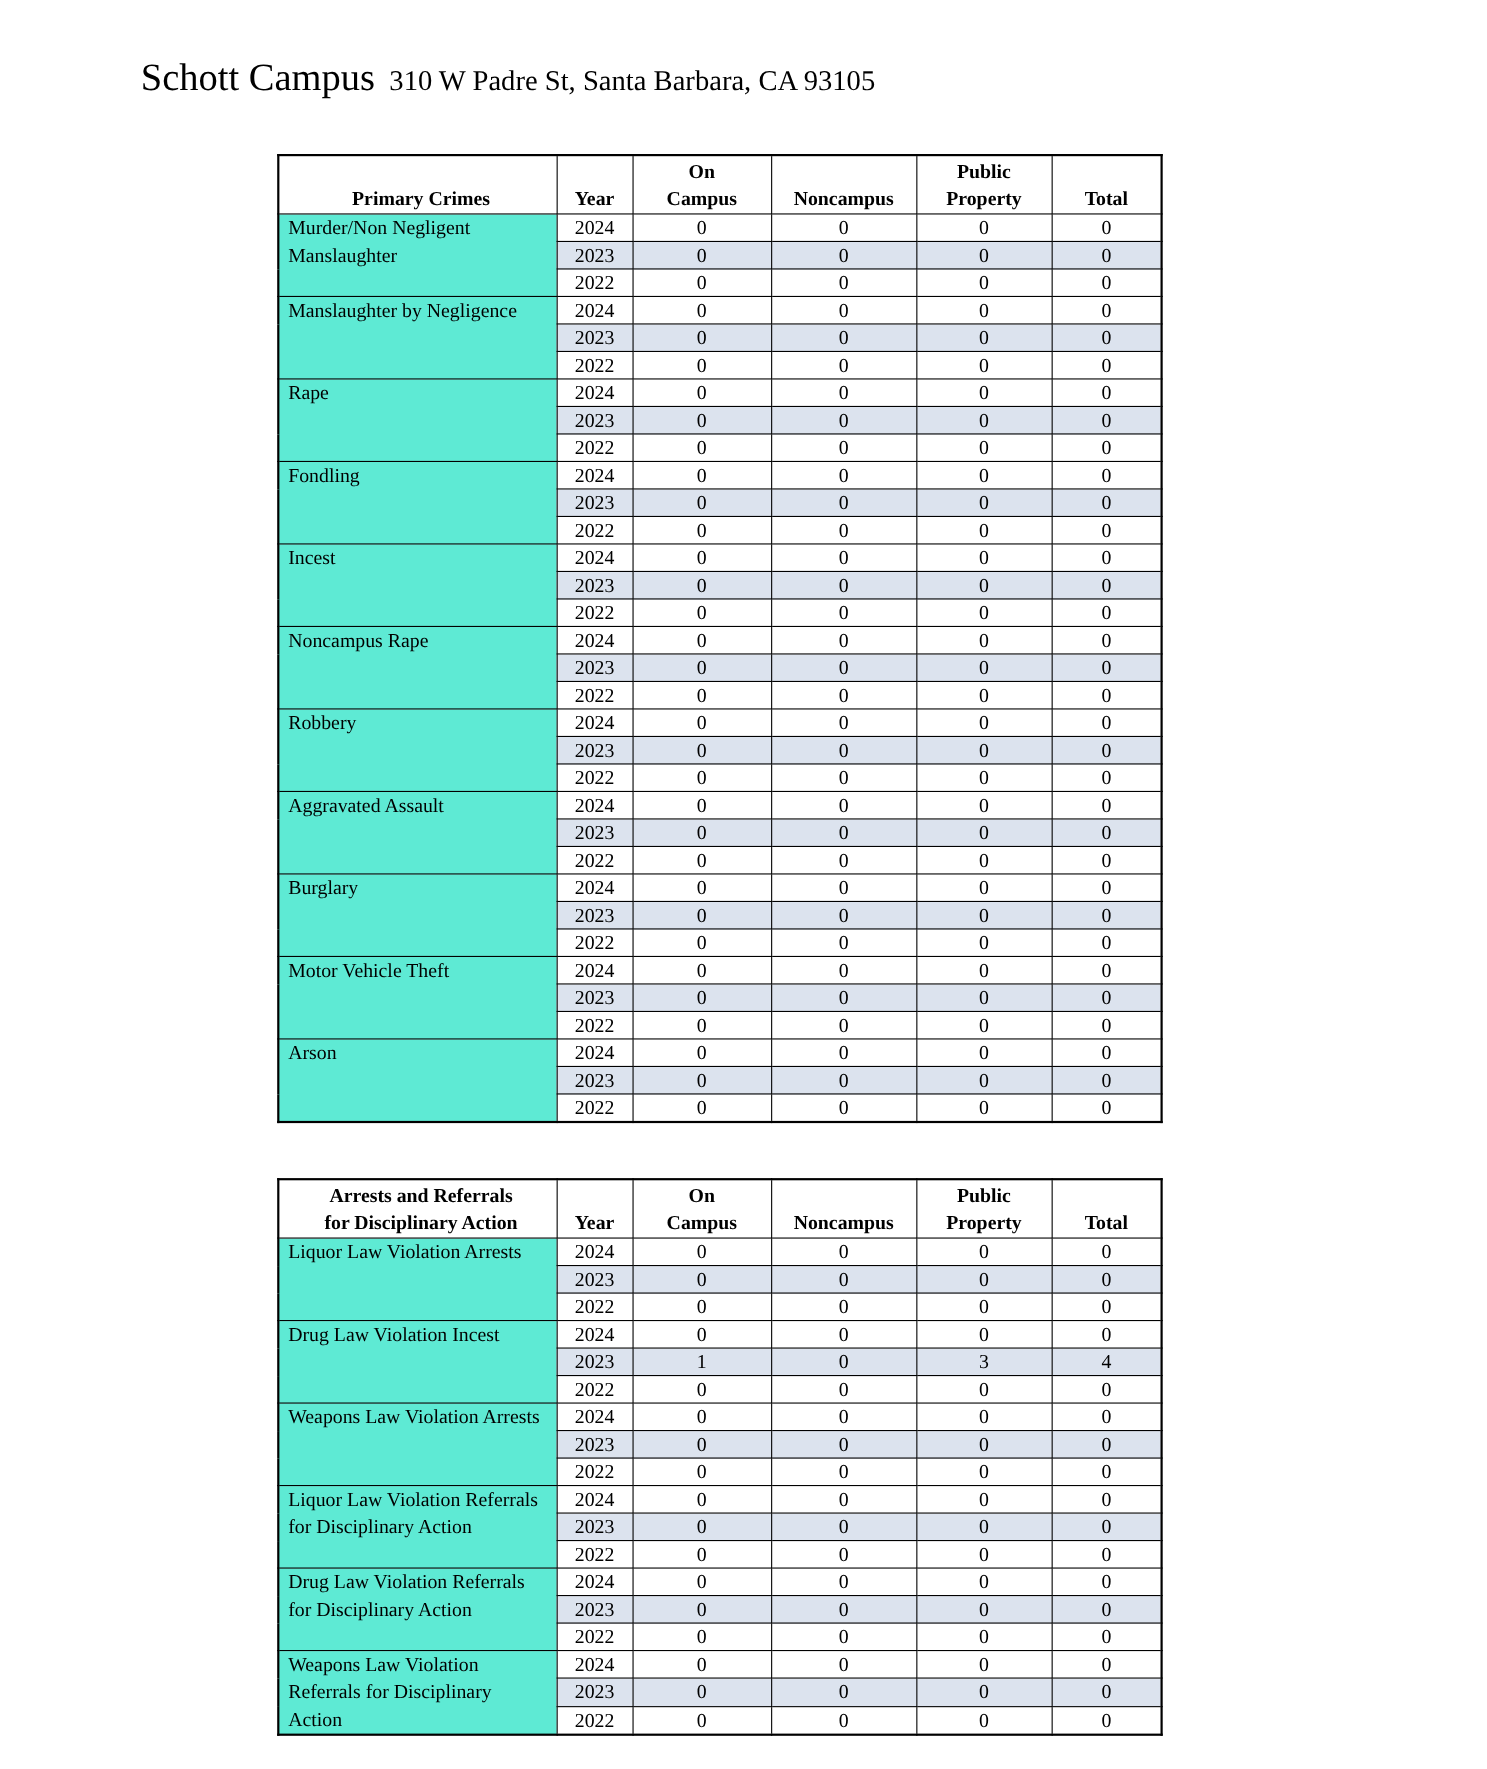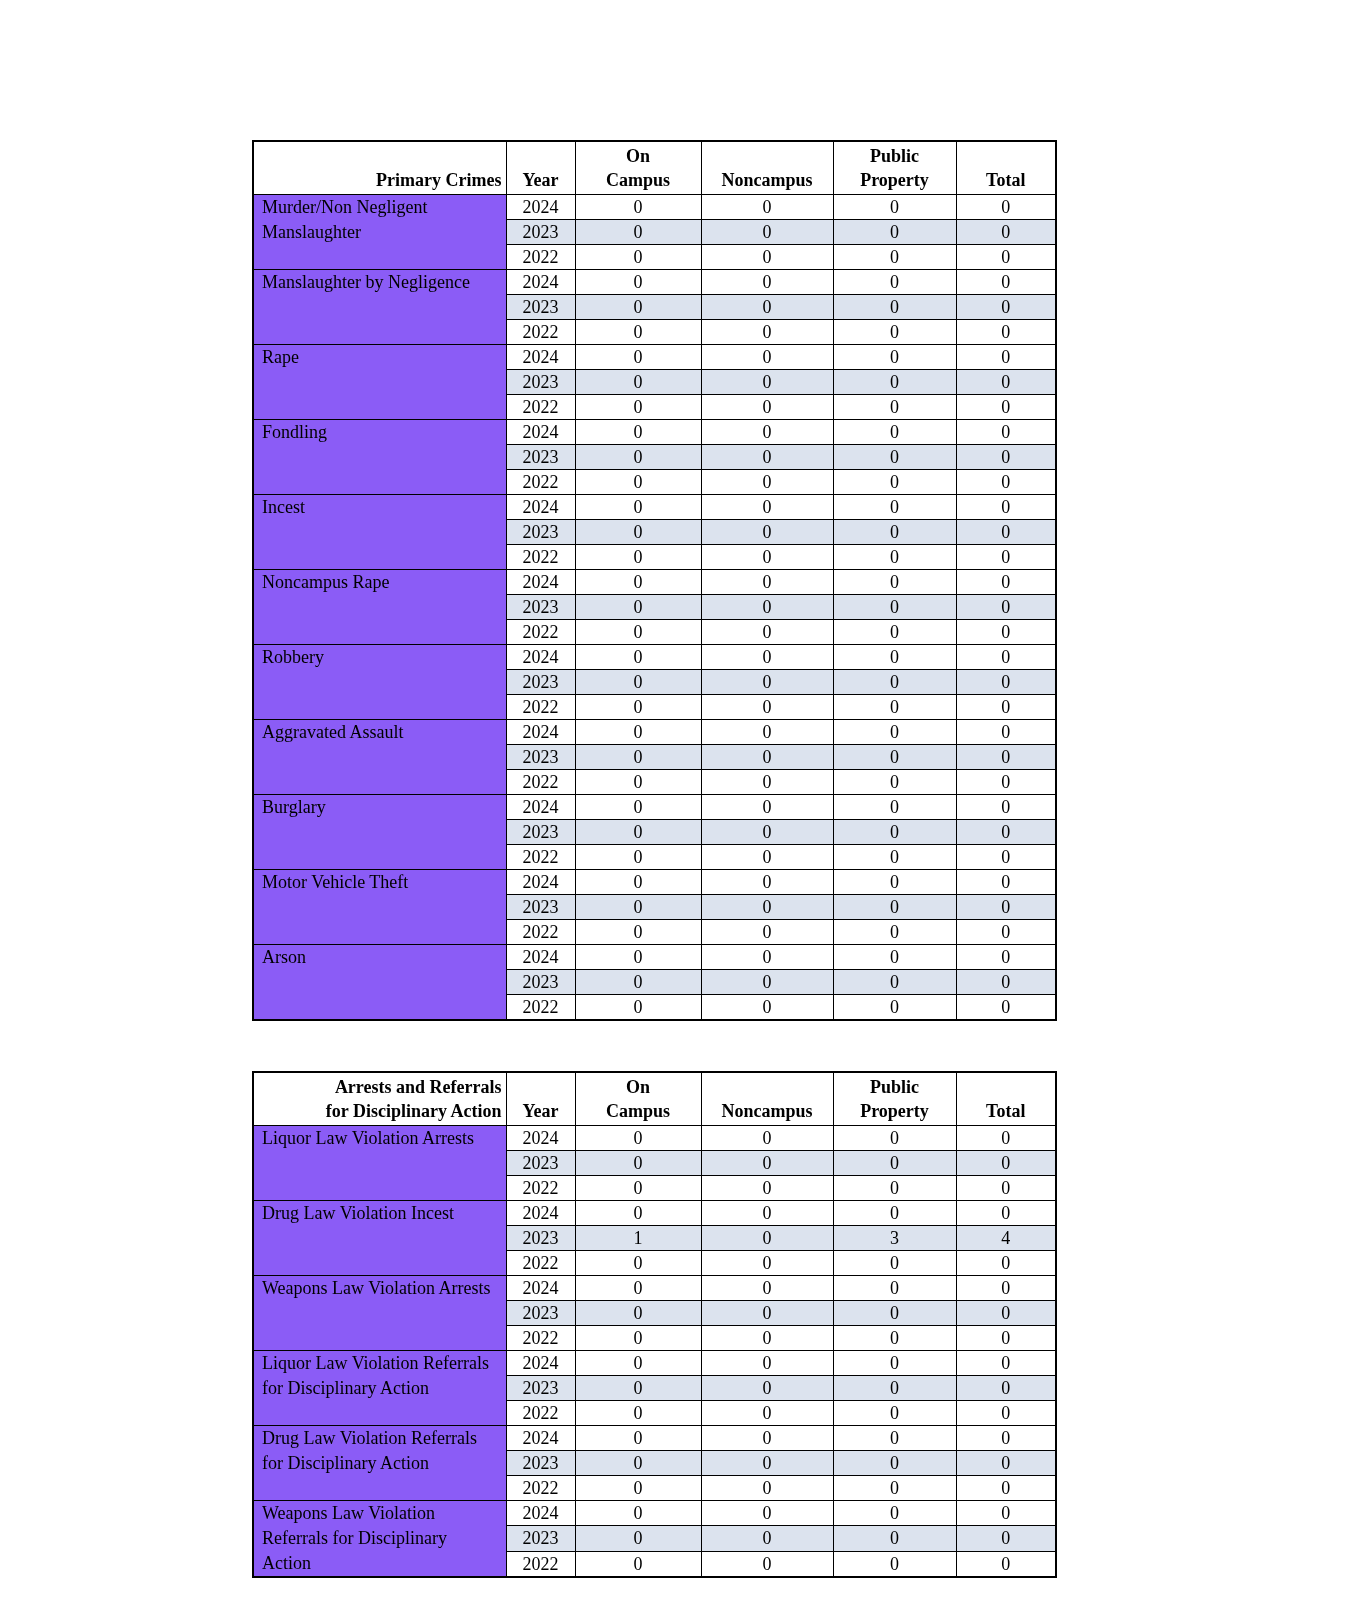--- a/index.html
+++ b/index.html
@@ -44,45 +44,49 @@
   .crime-table th {
     font-weight: bold;
     vertical-align: bottom;
     height: 52px;
     line-height: 24px;
     padding: 2px 4px 2px;
     text-align: center;
     margin-left: 25px;
   }
   .crime-table th.cat-head {
-    text-align: right;
+    text-align: center;
     padding-left: 10px;
   }
   .crime-table td.cat-cell {
     vertical-align: top;
     text-align: left;
     padding: 0 8px;
     line-height: 25px;
-    background: #8b5cf6;
+    background: #5eead4;
   }
   .crime-table td.year-cell,
   .crime-table td.data-cell {
     text-align: center;
     height: 24px;
     line-height: 24px;
     padding: 0 2px;
   }
   
   .crime-table tbody tr:nth-child(3n+2) td { background: var(--shade, #dce3ee); }
 </style>
 </head>
 <body>
 
 <div class="page" style="--shade: #dce3ee; --page-bg: #ffffff; --text: #000000;">
 
+  <h1 class="doc-title">
+    <span class="campus-name">Schott Campus</span>
+    <span class="campus-address">310 W Padre St, Santa Barbara, CA 93105</span>
+  </h1>
 
   <table class="crime-table" id="table-0">
     <colgroup>
       <col style="width:253px">
         <col style="width:69px">
         <col style="width:126px">
       <col style="width:132px">
         <col style="width:123px">
         <col style="width:100px">
     </colgroup>

